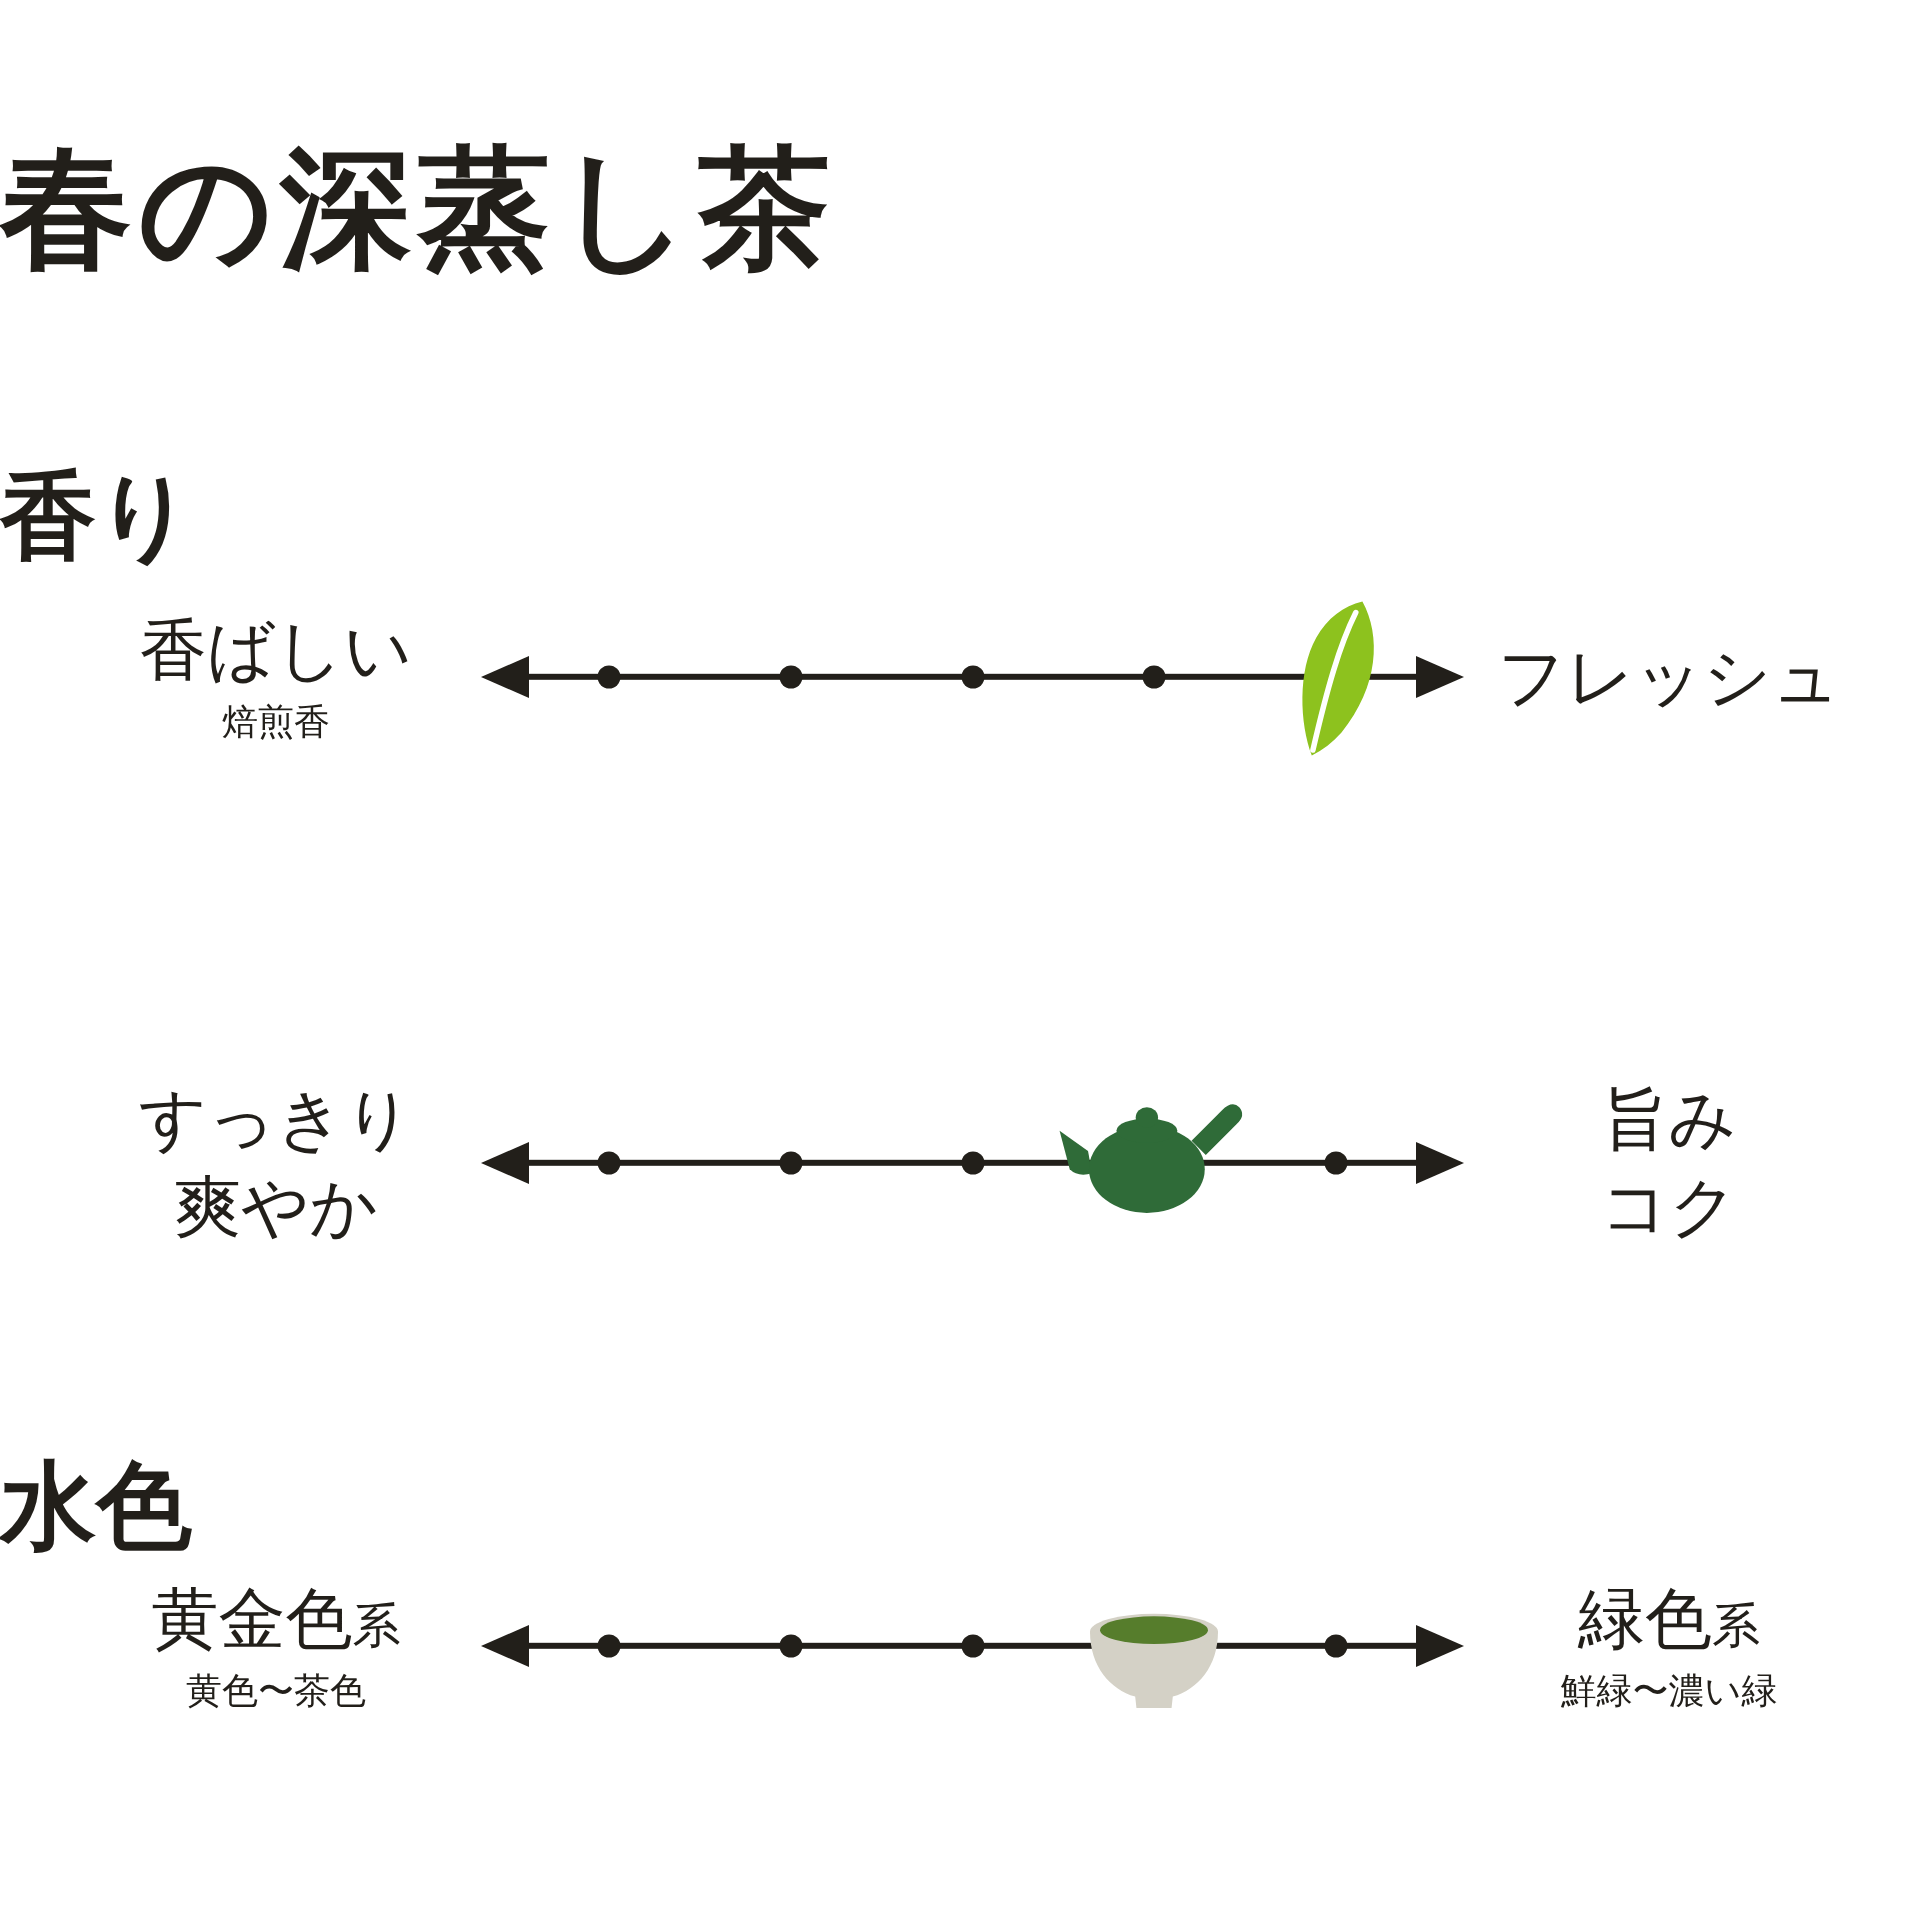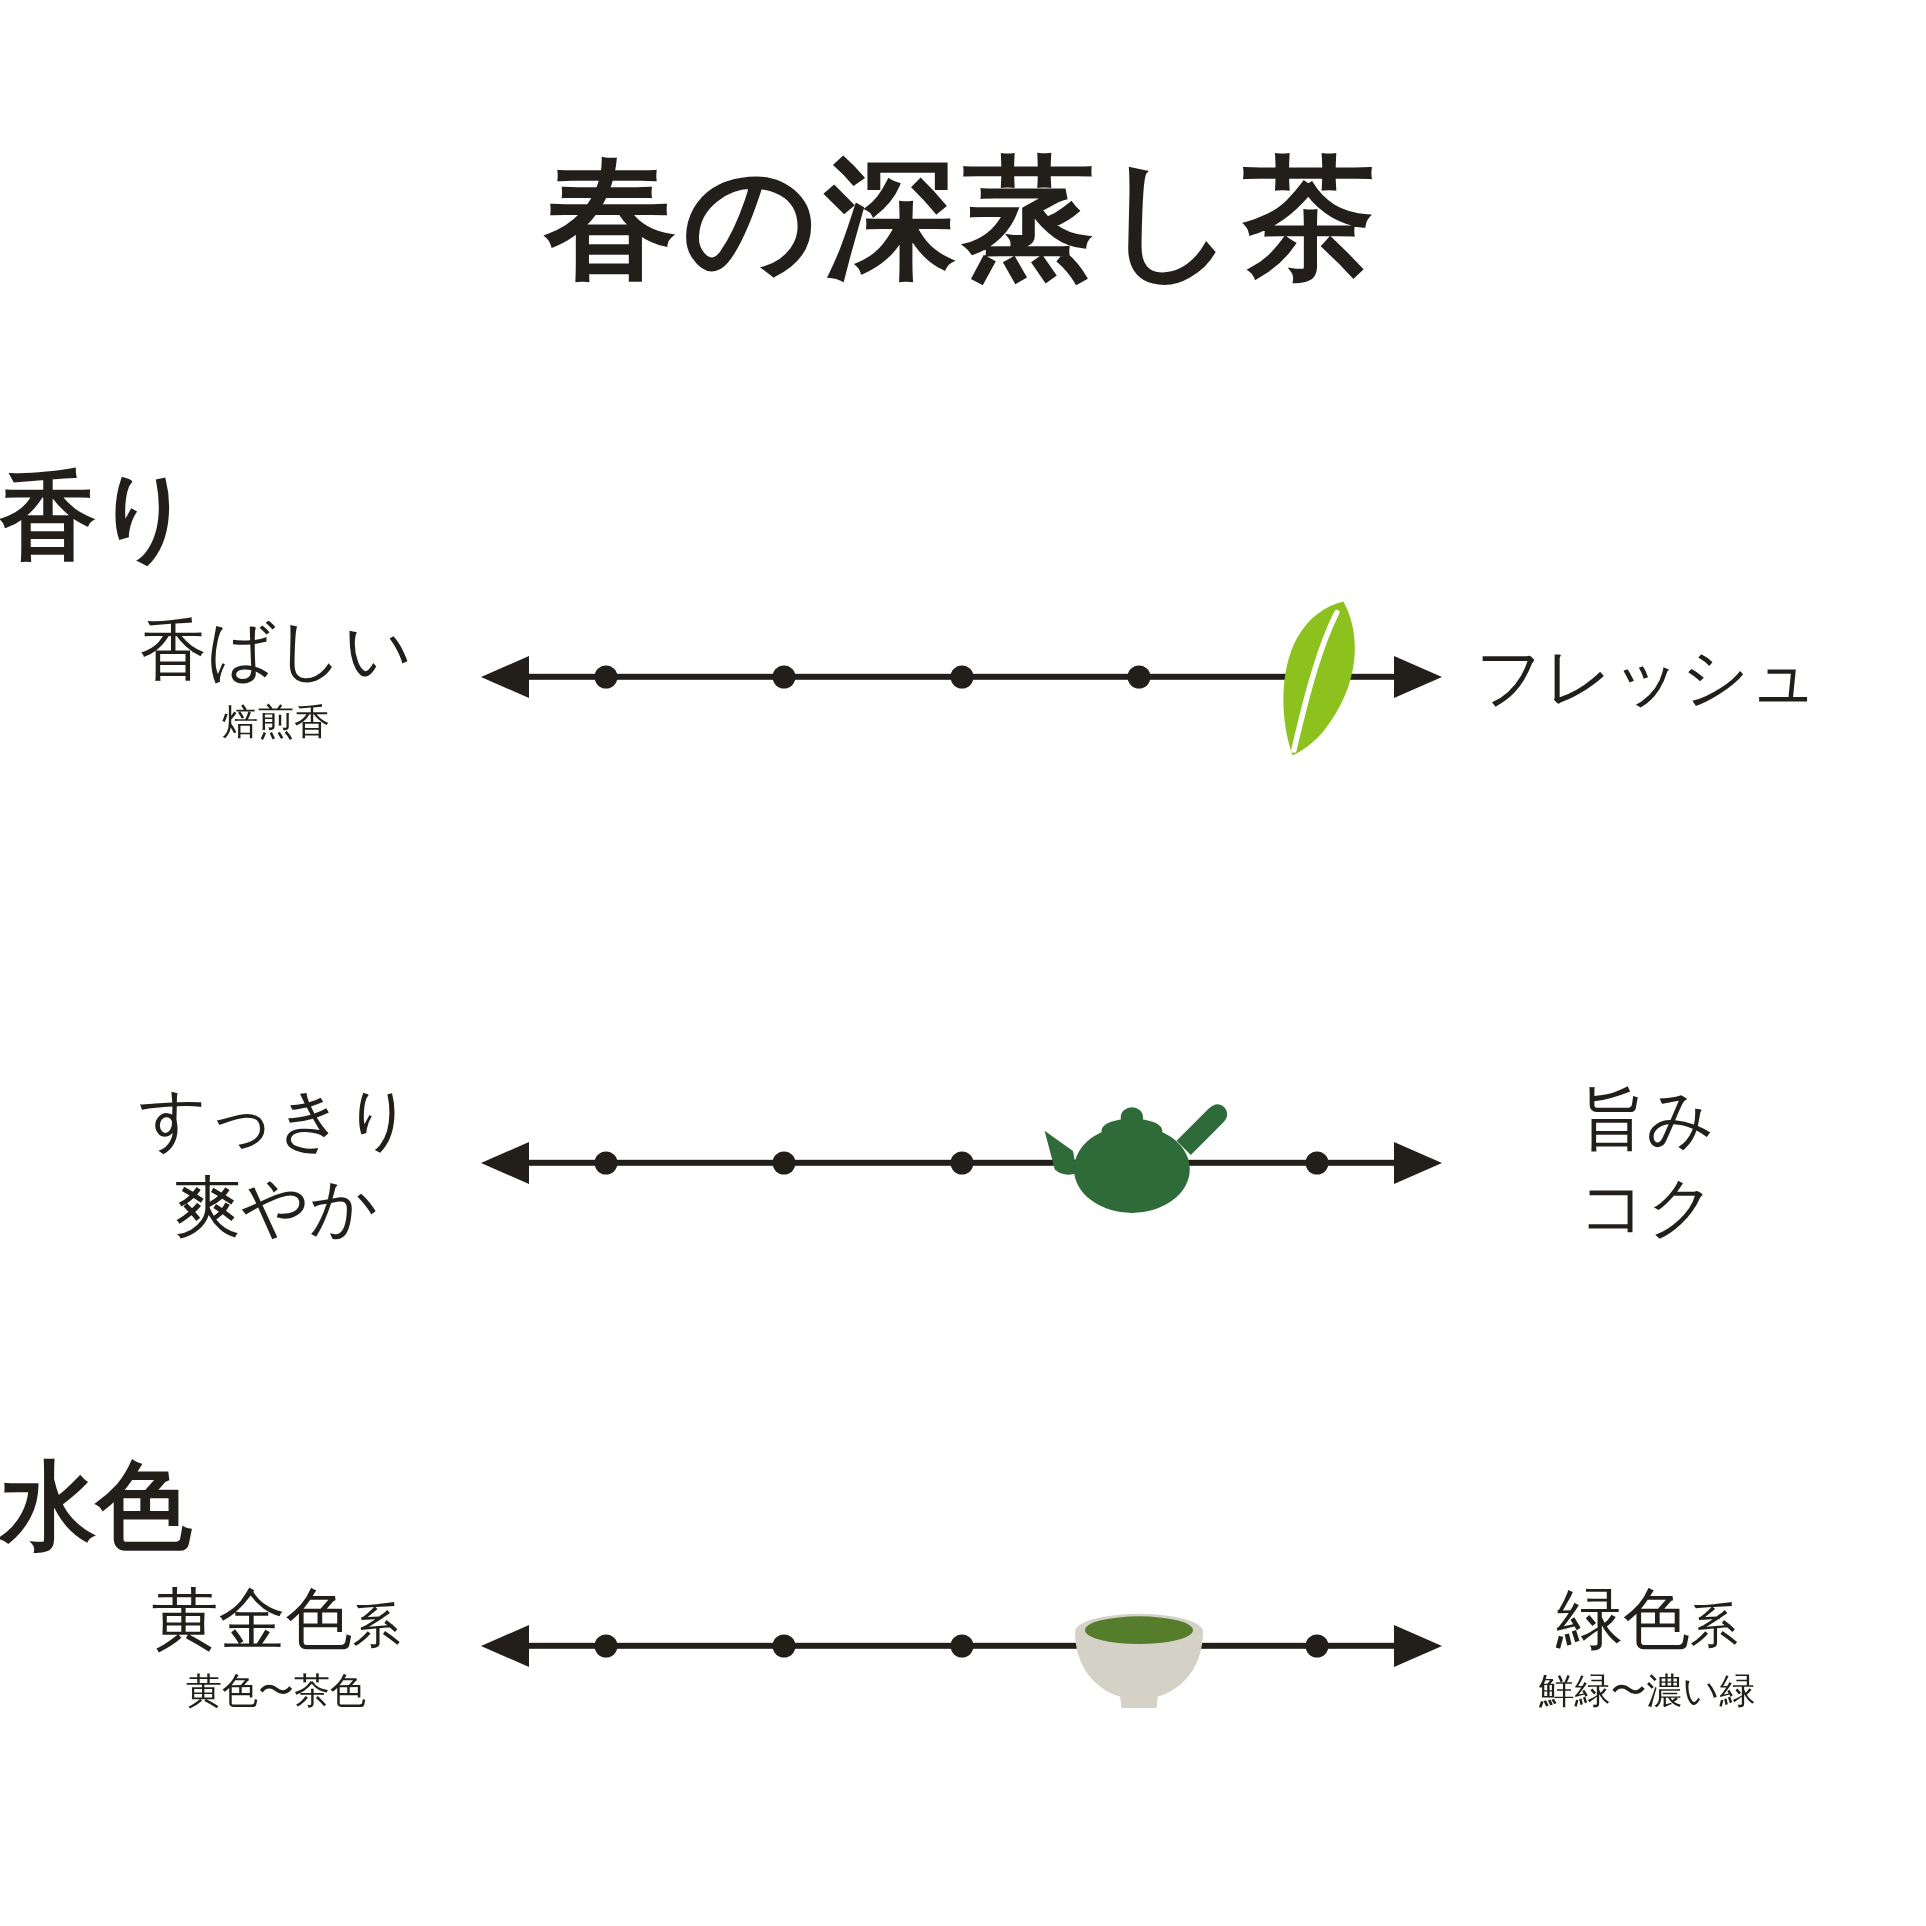--- a/index.html
+++ b/index.html
@@ -10,33 +10,33 @@
     --tea:#567d2c;
   }
   html,body{margin:0;padding:0;}
   body{
     width:1926px;height:1926px;position:relative;overflow:hidden;
     background:#ffffff;color:var(--ink);
     font-family:"Liberation Sans","DejaVu Sans",sans-serif;
   }
   .page{position:absolute;inset:0;background:#ffffff;}
   .title{
-    position:absolute;top:144px;left:0;width:100%;text-align:center;
-    font-family:Liberation Serif, serif;font-weight:700;
+    position:absolute;top:144px;left:0;width:100%;
+    font-family:Liberation Mono, monospace;font-weight:700;
     font-size:132px;letter-spacing:6.4px;line-height:1.15;color:var(--ink);
   }
   .scale-heading{
     position:absolute;left:0;width:100%;text-align:left;
     font-family:"Liberation Serif","DejaVu Serif",serif;font-weight:600;
     font-size:96px;line-height:1;color:var(--ink);
   }
   .scale-row{
     position:absolute;left:0;width:100%;height:257px;
     display:flex;align-items:center;box-sizing:border-box;
-    padding:0 93px 0 90px;gap:19px;
+    padding:0 71px 0 90px;gap:19px;
   }
   .side{width:372px;flex:0 0 auto;text-align:center;color:var(--ink);}
   .side .label{font-size:67px;line-height:1.3;font-weight:500;}
   .side .sub{font-size:36px;line-height:1.35;margin-top:5.1px;}
   .side .suffix{font-size:48px;}
   .track{position:relative;flex:1 1 auto;height:100%;}
   .line{
     position:absolute;left:18px;right:18px;top:50%;height:6.4px;
     transform:translateY(-50%);background:var(--ink);z-index:0;
   }

